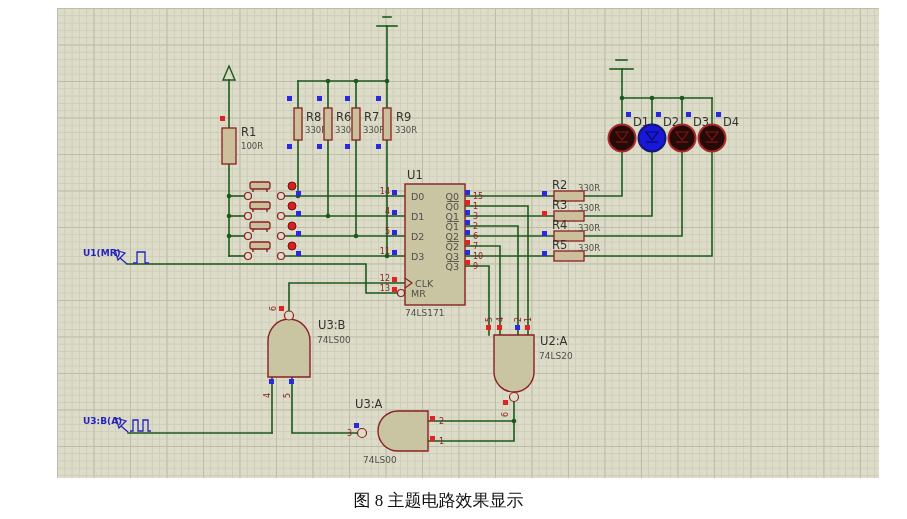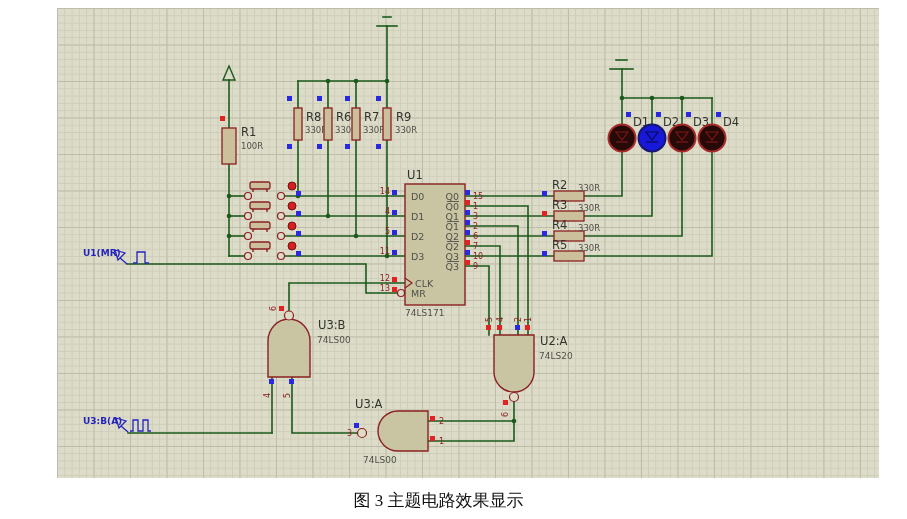--- a/index.html
+++ b/index.html
@@ -359,14 +359,14 @@
       <polyline class="bsym" points="133,263 137,263 137,252 145,252 145,263 149,263"></polyline>
     </g>
     <g>
       <text class="probe" x="83" y="424">U3:B(A)</text>
       <polygon class="bsym" points="116,418 126,421 119,428"></polygon>
       <line class="bsym" x1="121" y1="426" x2="128" y2="432"></line>
       <polyline class="bsym" points="130,431 133,431 133,420 138,420 138,431 143,431 143,420 148,420 148,431 151,431"></polyline>
     </g>
   </svg>
 
-  <div id="caption">图 3  主题电路效果显示</div>
+  <div id="caption">图 8  主题电路效果显示</div>
 </div>
 
 </body></html>

